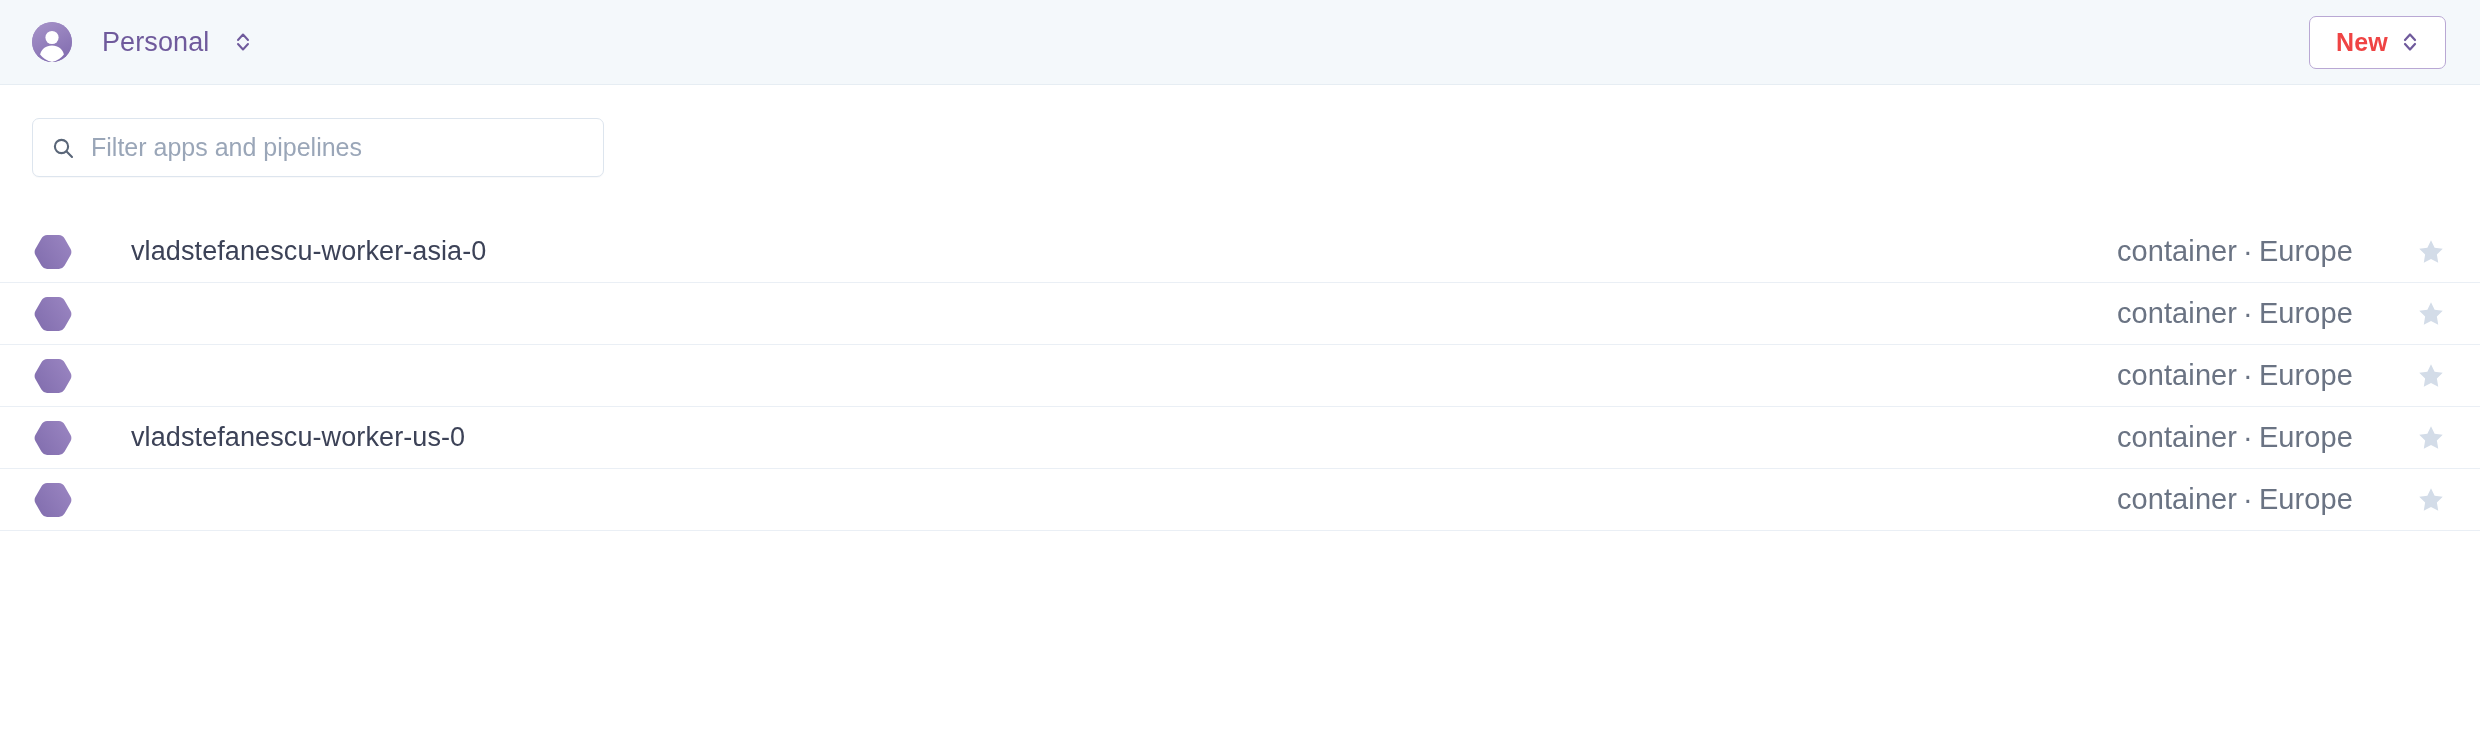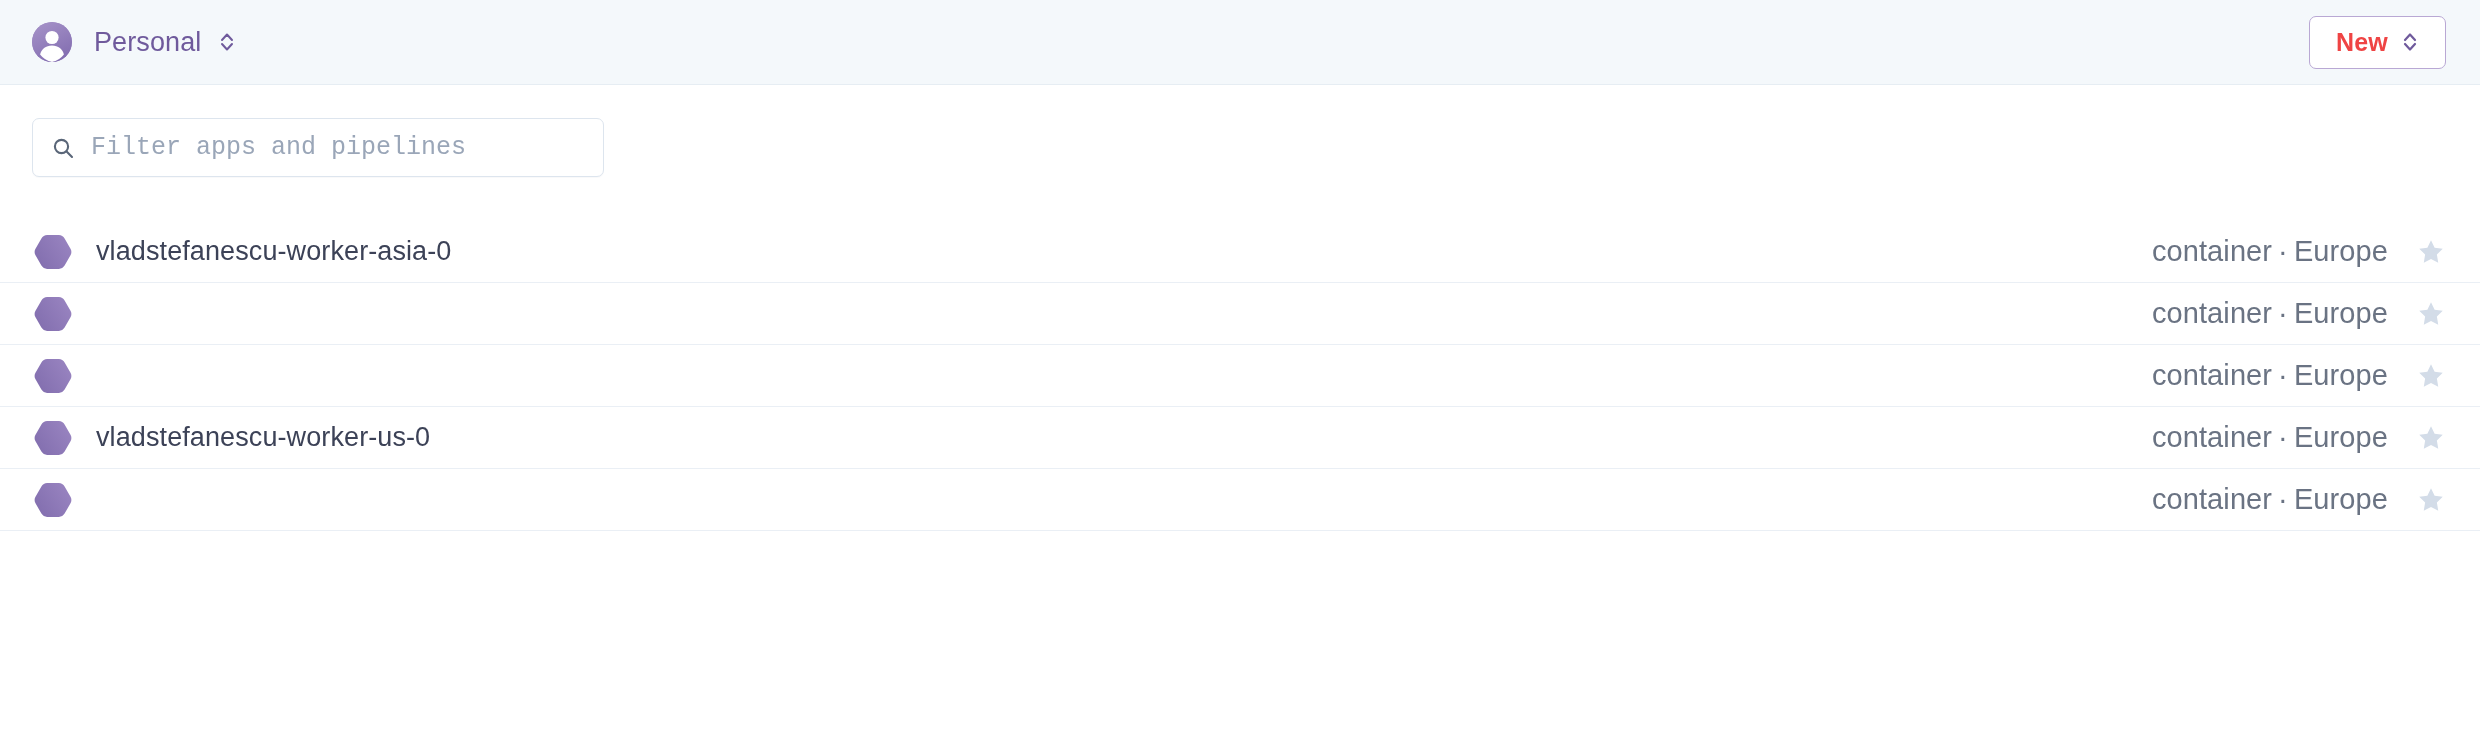--- a/index.html
+++ b/index.html
@@ -24,21 +24,21 @@
     border-bottom: 1px solid #e6edf3;
     display: flex;
     align-items: center;
     justify-content: space-between;
     padding: 0 34px 0 32px;
   }
 
   .header-left {
     display: flex;
     align-items: center;
-    gap: 0;
+    gap: 8px;
   }
 
   .avatar {
     width: 40px;
     height: 40px;
     border-radius: 50%;
     background: linear-gradient(150deg, #9f8bc4 0%, #8a72b5 100%);
     overflow: hidden;
     position: relative;
     flex: 0 0 auto;
@@ -100,21 +100,21 @@
     box-shadow: 0 1px 1px rgba(60, 66, 87, 0.03);
   }
 
   .search-icon { display: flex; align-items: center; flex: 0 0 auto; }
   .search-icon svg { display: block; }
 
   .search-input {
     border: none;
     outline: none;
     background: transparent;
-    font-family: Liberation Mono, monospace;
+    font-family: Liberation Sans, sans-serif;
     font-size: 25px;
     color: #3c4257;
     margin-left: 16px;
     width: 100%;
     height: 100%;
   }
   .search-input::placeholder { color: #9aa6b8; opacity: 1; }
 
   
   .app-list {
@@ -122,20 +122,21 @@
   }
 
   .app-row {
     height: 62px;
     display: flex;
     align-items: center;
     padding: 0 34px 0 32px;
     border-bottom: 1px solid #eaeff5;
     cursor: pointer;
     background: #ffffff;
+    gap: 35px;
   }
 
   .row-icon {
     width: 42px;
     height: 42px;
     flex: 0 0 auto;
     display: flex;
     align-items: center;
     justify-content: center;
   }

